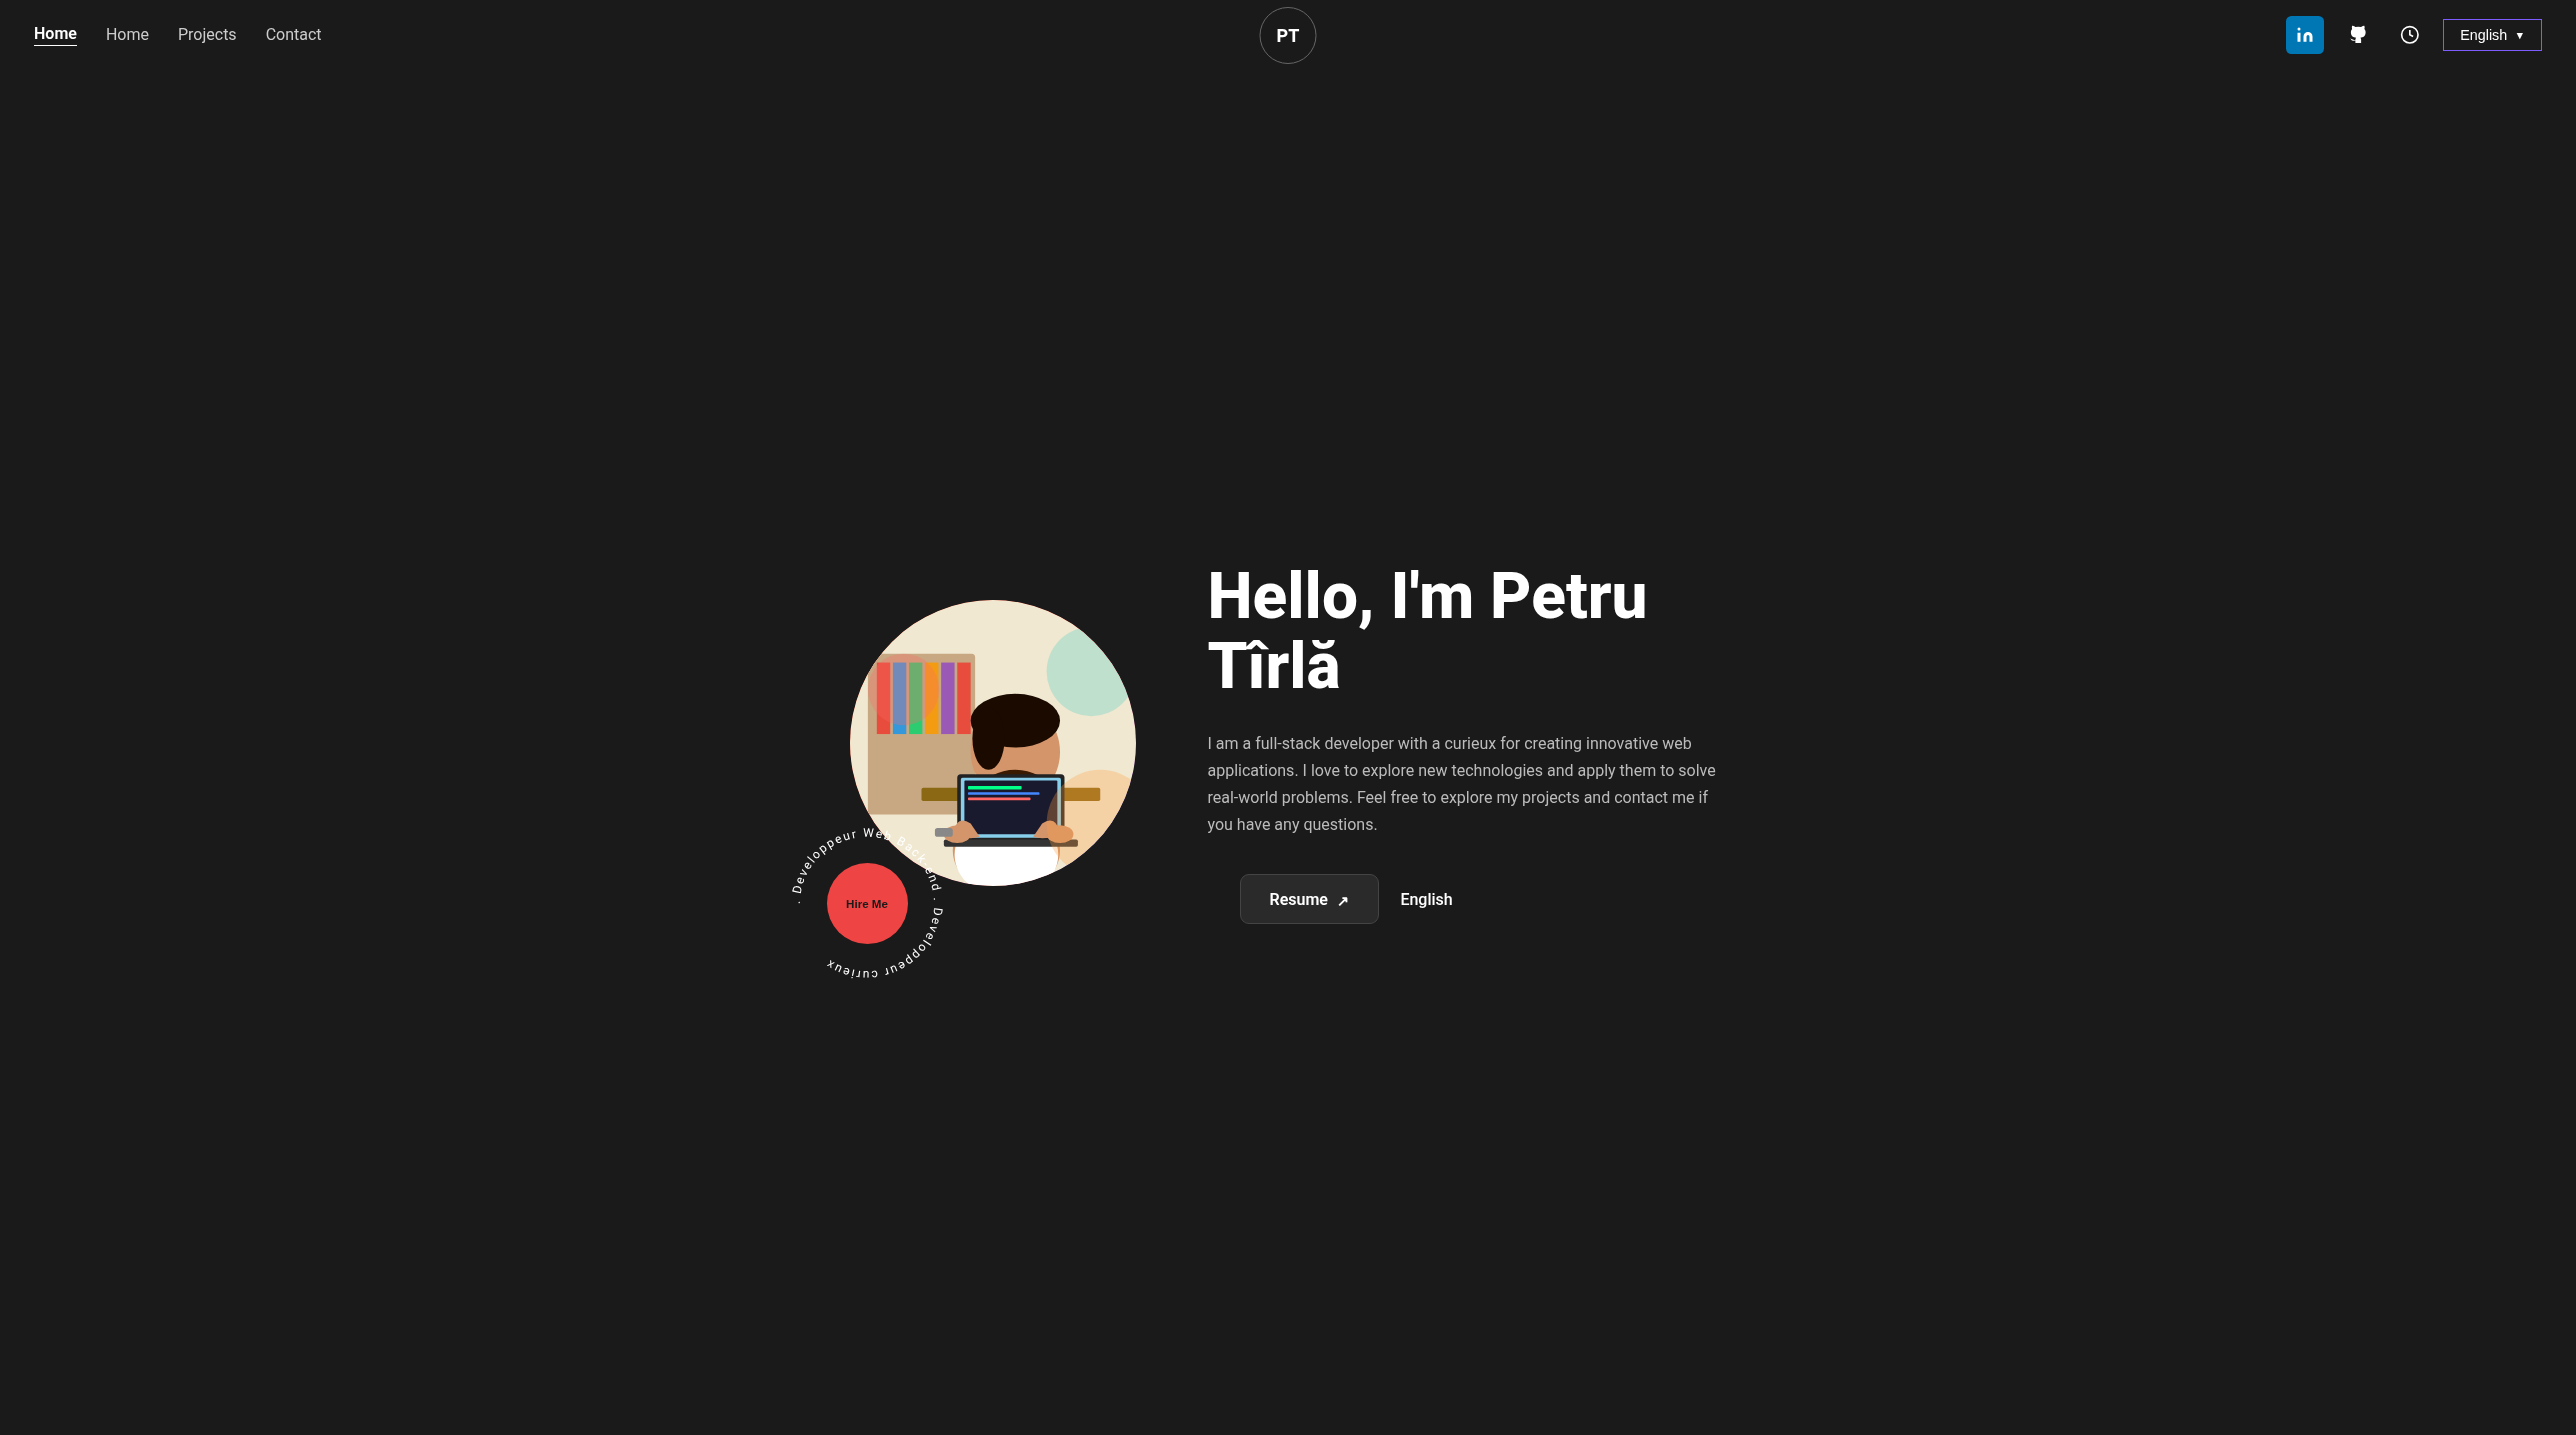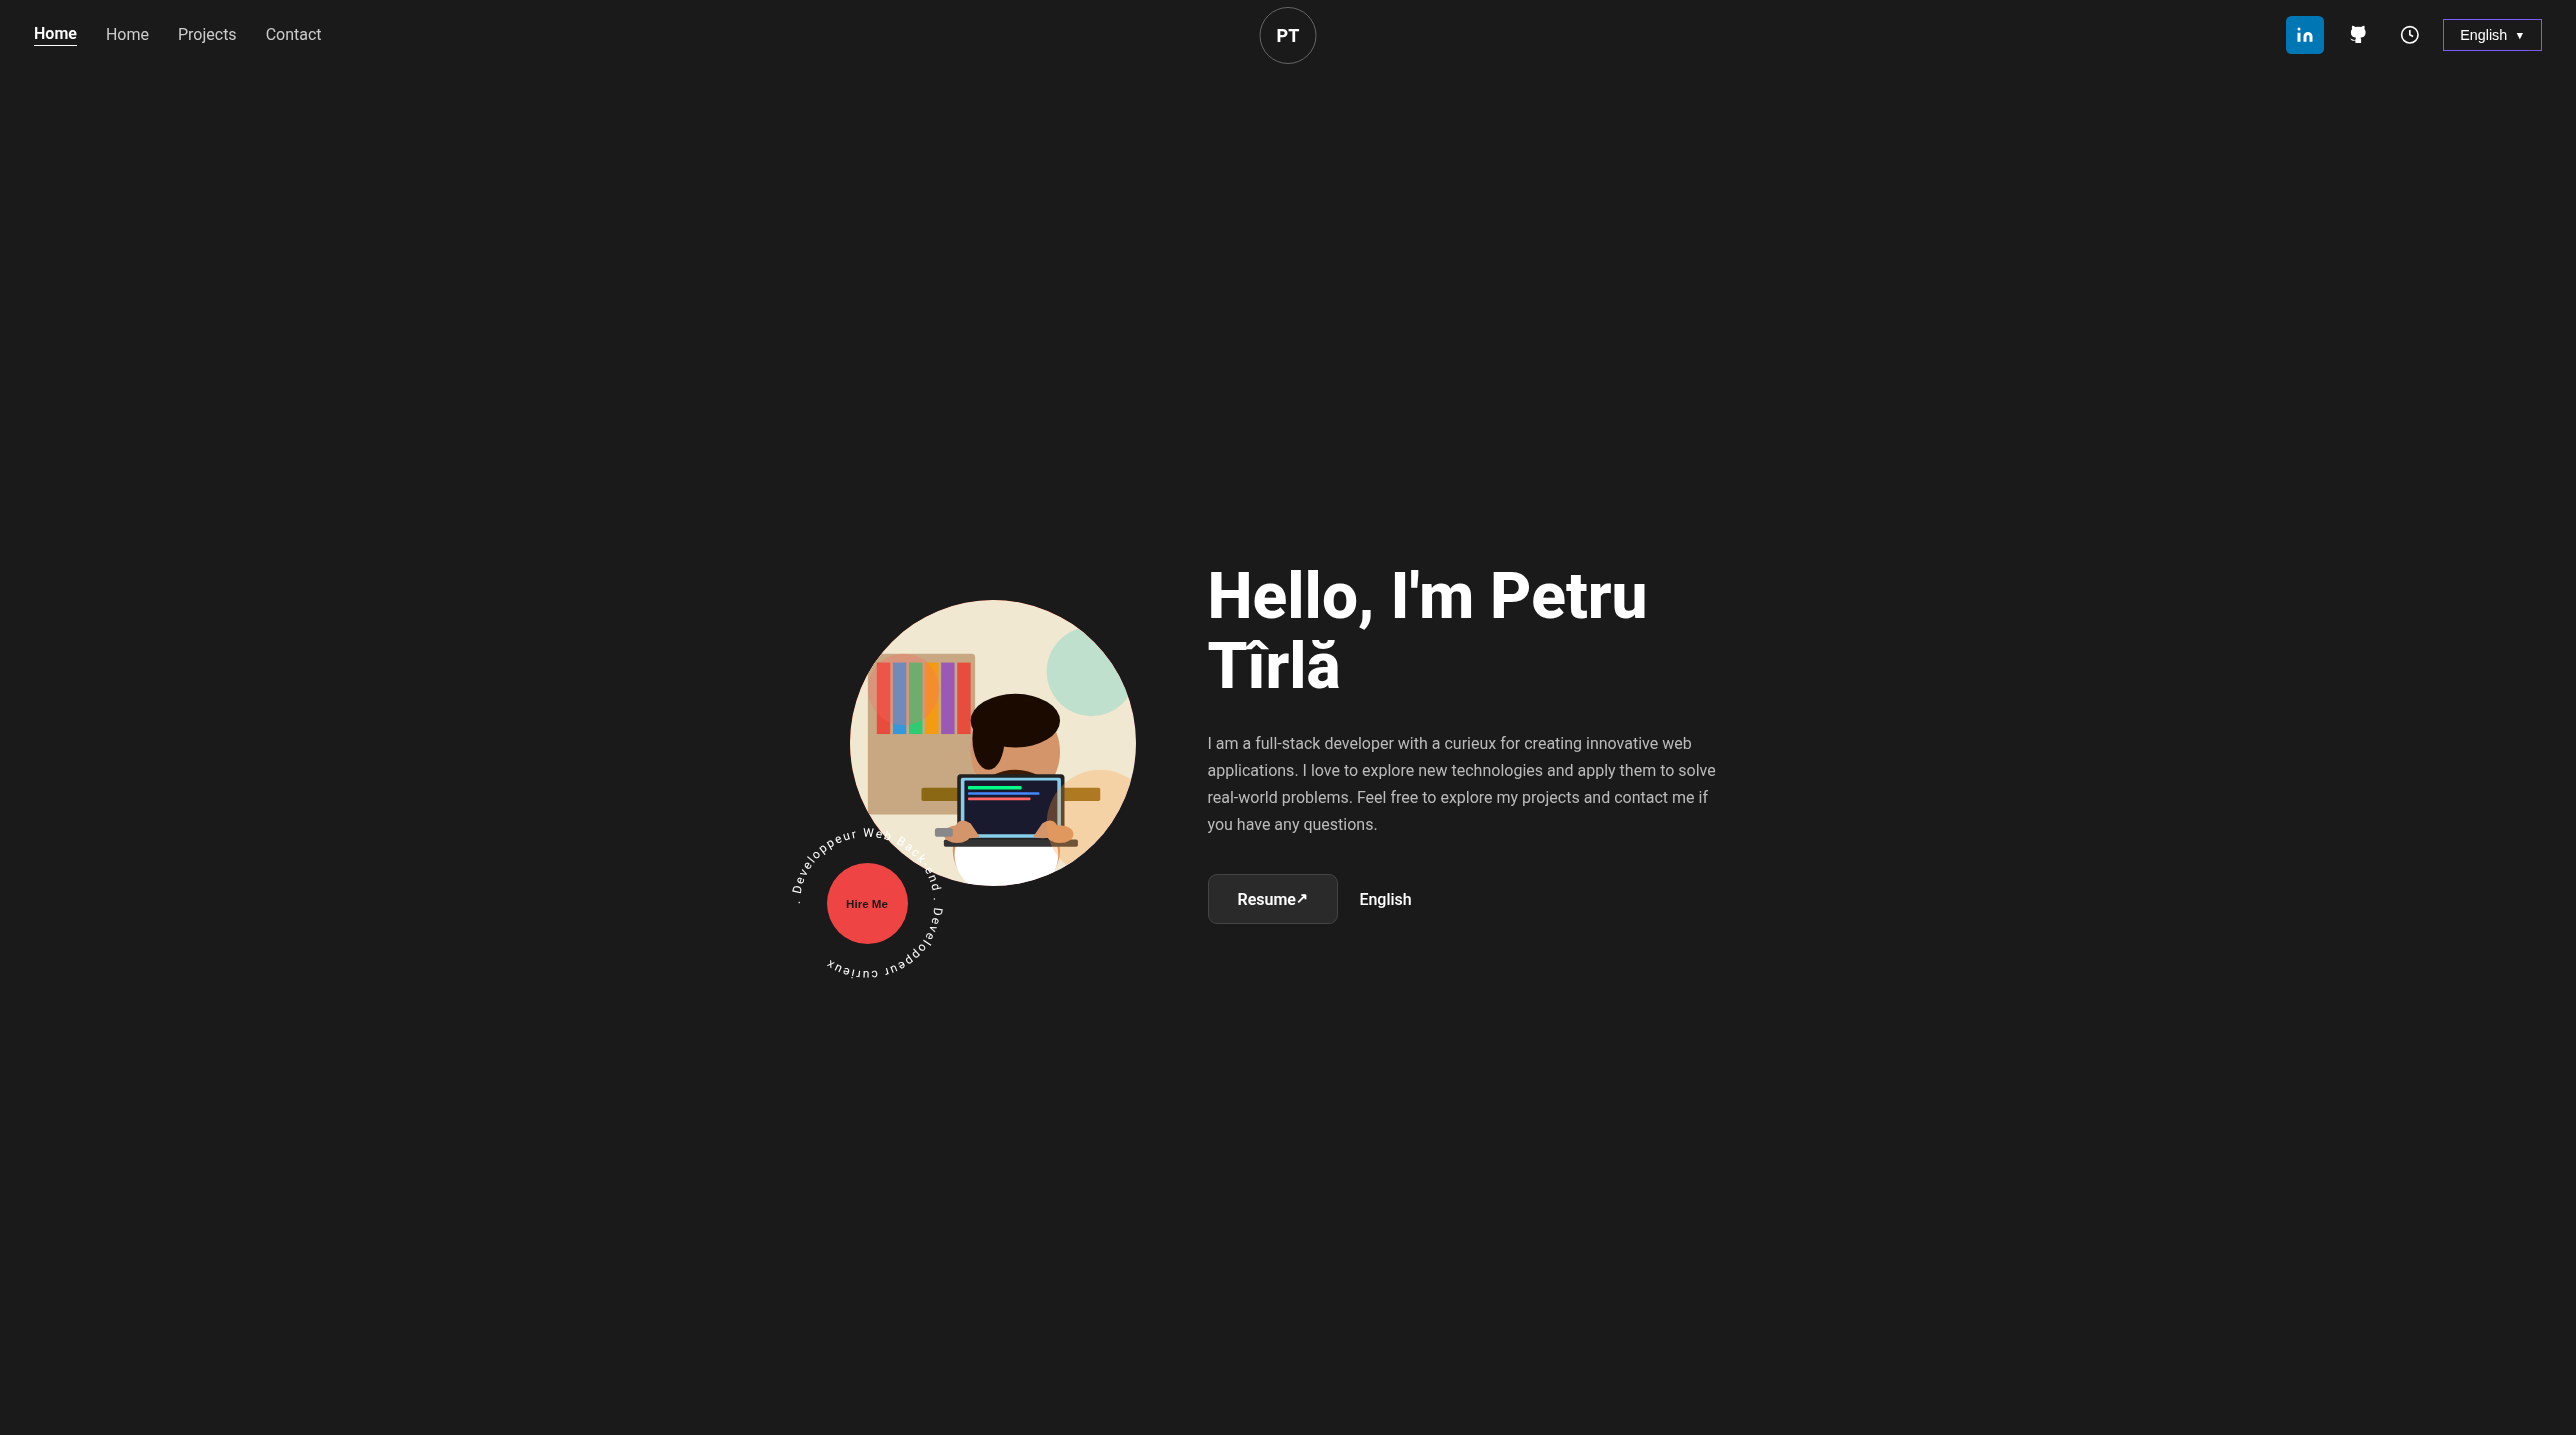--- a/index.html
+++ b/index.html
@@ -205,31 +205,32 @@
     }
 
     .hero-buttons {
       display: flex;
       align-items: center;
       gap: 21.5px;
     }
 
     .btn-resume {
       display: flex;
-      align-items: flex-start;
-      gap: 0;
+      align-items: flex-end;
+      gap: 9px;
       padding: 14.3px 29px;
       background: #2a2a2a;
       color: #ffffff;
       border: 1.8px solid #444444;
       border-radius: 9px;
       font-size: 16px;
       font-weight: 600;
       cursor: pointer;
       text-decoration: none;
+      margin-left: 32px;
     }
 
     .btn-contact {
       font-size: 16px;
       font-weight: 500;
       color: #ffffff;
       background: transparent;
       border: none;
       cursor: pointer;
       text-decoration: none;

